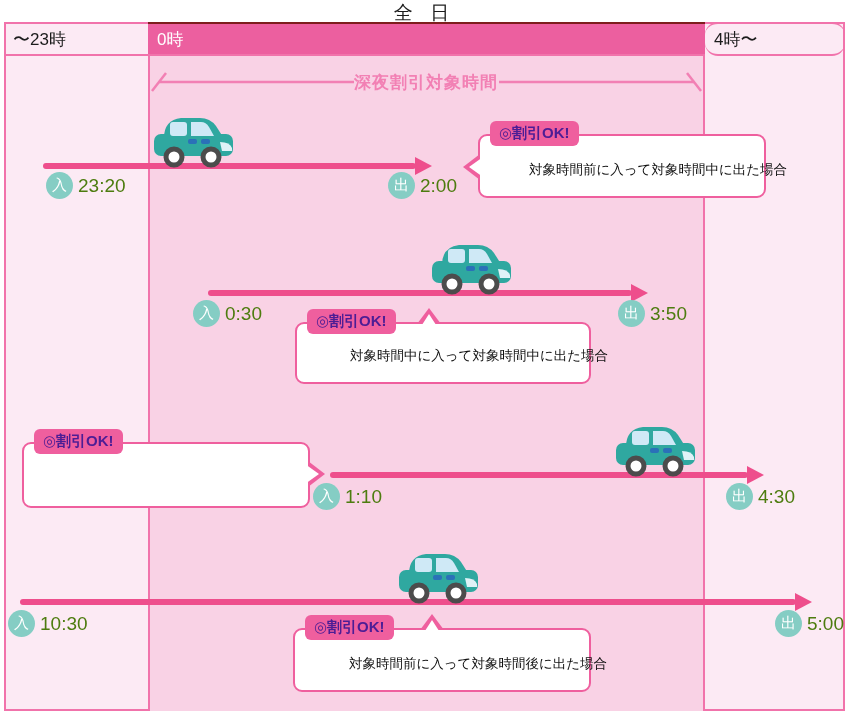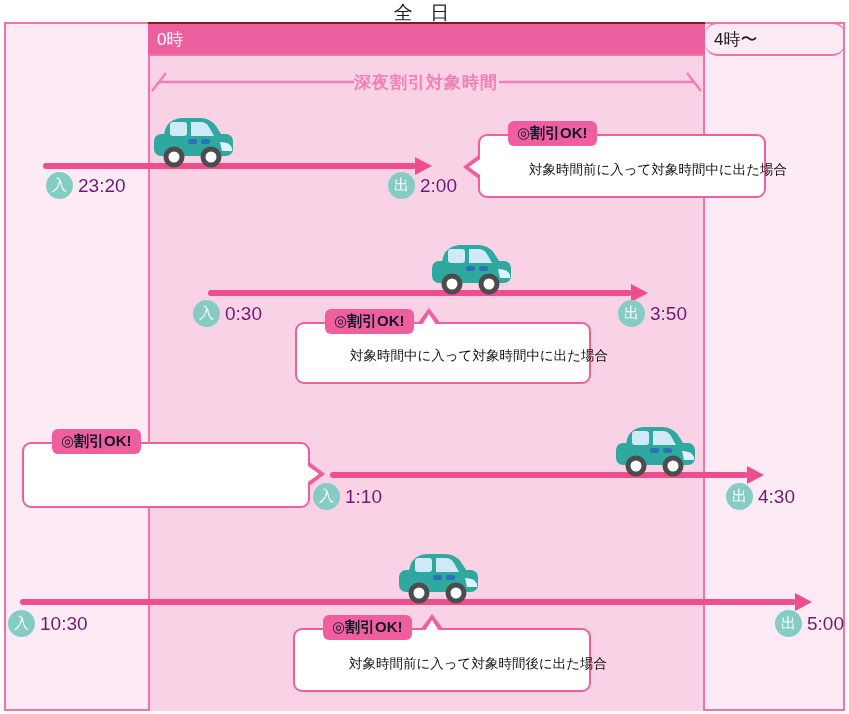--- a/index.html
+++ b/index.html
@@ -26,26 +26,26 @@
   .shaft { position:absolute; height:6px; background:#ee4e8c; border-radius:3px; }
   .arrowhead { position:absolute; width:0; height:0;
                border-left:17px solid #ee4e8c;
                border-top:9px solid transparent; border-bottom:9px solid transparent; }
 
   .car { position:absolute; width:86px; height:58px; }
 
   .time-label { position:absolute; display:flex; align-items:center; gap:5px; white-space:nowrap; }
   .badge-circle { width:27px; height:27px; border-radius:50%; background:#85cdc4; color:#fff;
                   font-size:15px; display:flex; align-items:center; justify-content:center; flex:0 0 auto; }
-  .time-text { font-size:19px; color:#701a75; }
+  .time-text { font-size:19px; color:#4d7c0f; }
 
   .bubble { position:absolute; background:#fff; border:2px solid #ef5f9e; border-radius:9px; z-index:5; }
   .bubble-note { position:absolute; bottom:17px; left:0; width:100%; text-align:center;
                  font-size:13.5px; color:#111; white-space:nowrap;margin-left:36px; }
-  .ok-badge { position:absolute; top:-15px; left:28px; background:#ef5f9e; color:#0f172a;
+  .ok-badge { position:absolute; top:-15px; left:10px; background:#ef5f9e; color:#4c1d95;
               font-size:15px; font-weight:bold; padding:3px 9px; border-radius:6px; white-space:nowrap; }
 
   .tail { position:absolute; width:0; height:0; }
   .tail-left-out { left:-17px; border-right:17px solid #ef5f9e;
                    border-top:13px solid transparent; border-bottom:13px solid transparent; }
   .tail-left-in  { left:-11px; border-right:14px solid #fff;
                    border-top:10px solid transparent; border-bottom:10px solid transparent; }
   .tail-right-out { right:-17px; border-left:17px solid #ef5f9e;
                     border-top:13px solid transparent; border-bottom:13px solid transparent; }
   .tail-right-in  { right:-11px; border-left:14px solid #fff;
@@ -74,20 +74,21 @@
         <circle cx="61" cy="47" r="8" fill="#fff" stroke="#4c4c4c" stroke-width="5"></circle>
       </g>
     </defs>
   </svg>
 
   <div class="title">全 日</div>
 
   <div class="outer-box"></div>
   <div class="mid-column"></div>
 
+  <div class="header-cell hc-left">〜23時</div>
   <div class="header-cell hc-mid">0時</div>
   <div class="header-cell hc-right">4時〜</div>
 
   <svg class="bracket-svg" width="557" height="40">
     <line x1="4" y1="31" x2="18" y2="13" stroke="#f280b4" stroke-width="2.5"></line>
     <line x1="11" y1="22" x2="206" y2="22" stroke="#f280b4" stroke-width="2.5"></line>
     <line x1="351" y1="22" x2="546" y2="22" stroke="#f280b4" stroke-width="2.5"></line>
     <line x1="539" y1="13" x2="553" y2="31" stroke="#f280b4" stroke-width="2.5"></line>
     <text class="bracket-label" x="278" y="28" text-anchor="middle">深夜割引対象時間</text>
   </svg>

